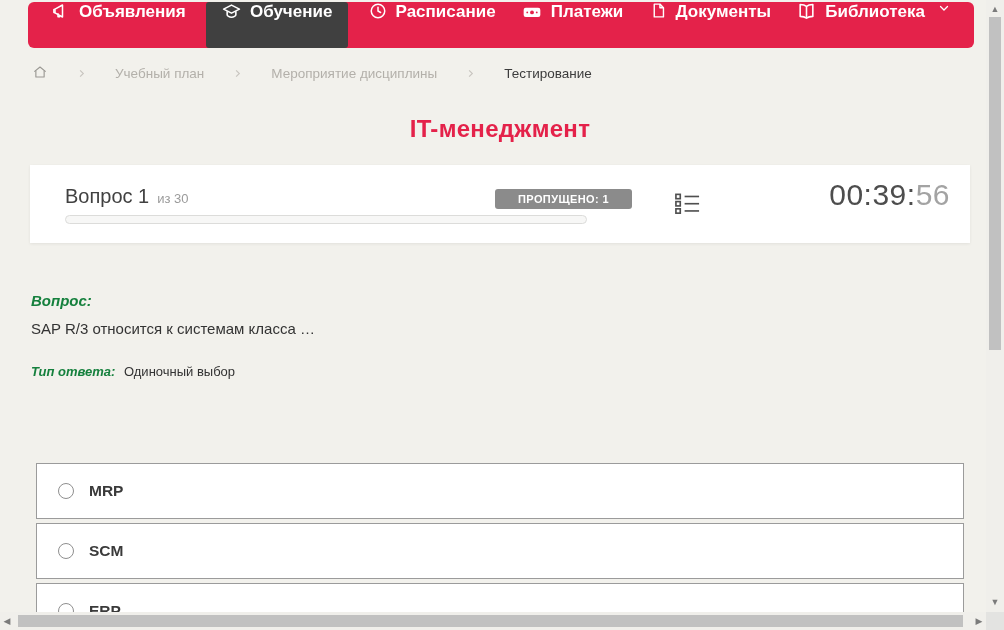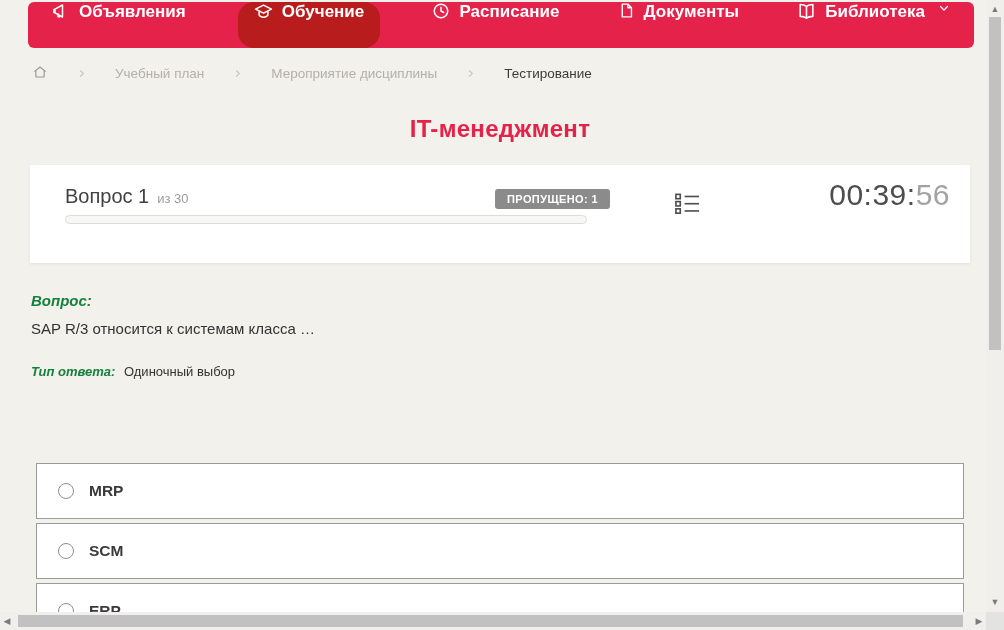--- a/index.html
+++ b/index.html
@@ -18,21 +18,21 @@
     background:#e4224a; border-radius:6px;
     display:flex; align-items:stretch; justify-content:space-between;
     padding:0 18px;
   }
   .nav-item {
     display:flex; align-items:flex-start; gap:9px;
     color:#fff; font-size:17px; font-weight:bold;
     padding:0 6px; cursor:pointer; white-space:nowrap;
   }
   .nav-item.active {
-    background:#b91c1c; border-radius:16px; padding:0 16px;
+    background:#404040; border-radius:3px; padding:0 16px;
   }
   .nav-item svg { display:block; }
   .chev-down { margin-left:4px; }
 
   
   .breadcrumb {
     position:absolute; left:32px; top:62px; height:22px;
     display:flex; align-items:center; gap:28px;
     font-size:13.5px; color:#b3b0aa;
   }
@@ -42,31 +42,31 @@
 
   
   .page-title {
     position:absolute; left:0; top:115px; width:1000px;
     text-align:center; color:#e4224a;
     font-size:24px; font-weight:bold; letter-spacing:0.3px;
   }
 
   
   .q-panel {
-    position:absolute; left:30px; top:165px; width:940px; height:98px;
+    position:absolute; left:30px; top:165px; width:940px; height:78px;
     background:#ffffff; box-shadow:0 1px 3px rgba(0,0,0,0.07);
   }
   .q-head { position:absolute; left:35px; top:20px; display:flex; align-items:baseline; gap:8px; }
   .q-num { font-size:20px; color:#414141; }
   .q-of  { font-size:13px; color:#9b9b9b; }
   .skipped-badge {
     position:absolute; left:465px; top:24px;
     background:#8b8b8b; color:#fff;
     font-size:11px; font-weight:bold; letter-spacing:0.4px;
-    padding:4px 12px; border-radius:3px;
+    padding:4px 23px; border-radius:3px;
   }
   .progress-track {
     position:absolute; left:35px; top:50px; width:522px; height:9px;
     background:#f7f7f6; border:1px solid #dcdcda; border-radius:5px; overflow:hidden;
   }
   .progress-fill { height:100%; background:#c9c9c7; border-radius:5px; width:0%; }
   .list-btn { position:absolute; left:644px; top:26px; cursor:pointer; }
   .timer {
     position:absolute; right:20px; top:13px;
     font-size:30px; font-weight:300; color:#4d4d4d; letter-spacing:0.5px;
@@ -145,20 +145,31 @@
   <div class="nav-item">
     <span>
       <svg width="18" height="18" viewBox="0 0 24 24" fill="none" stroke="#fff" stroke-width="2" stroke-linecap="round">
         <circle cx="12" cy="12" r="9"></circle>
         <path d="M12 7 V12 L15.5 14"></path>
       </svg>
     </span>
     <span>Расписание</span>
   </div>
 
+  <div class="nav-item">
+    <span>
+      <svg width="20" height="20" viewBox="0 0 24 24">
+        <rect x="2" y="7" width="20" height="11" rx="2.5" fill="#fff"></rect>
+        <circle cx="12" cy="12.5" r="2.3" fill="#e4224a"></circle>
+        <circle cx="6.3" cy="12.5" r="1.1" fill="#e4224a"></circle>
+        <circle cx="17.7" cy="12.5" r="1.1" fill="#e4224a"></circle>
+      </svg>
+    </span>
+    <span>Платежи</span>
+  </div>
 
   <div class="nav-item">
     <span>
       <svg width="17" height="17" viewBox="0 0 24 24" fill="none" stroke="#fff" stroke-width="2" stroke-linejoin="round">
         <path d="M6 3 H14 L19 8 V21 H6 Z"></path>
         <path d="M14 3 V8 H19"></path>
       </svg>
     </span>
     <span>Документы</span>
   </div>

